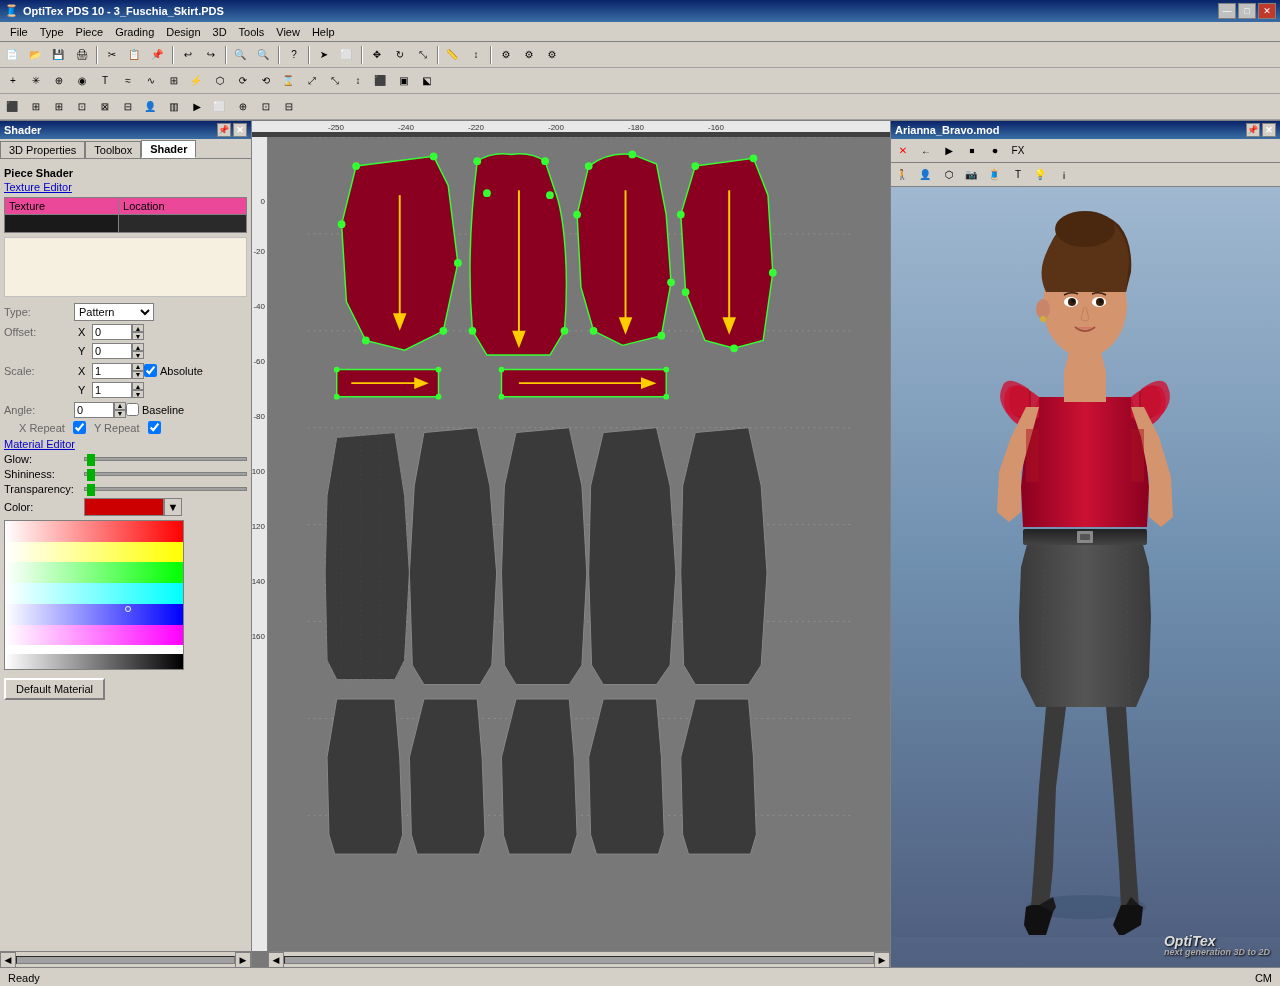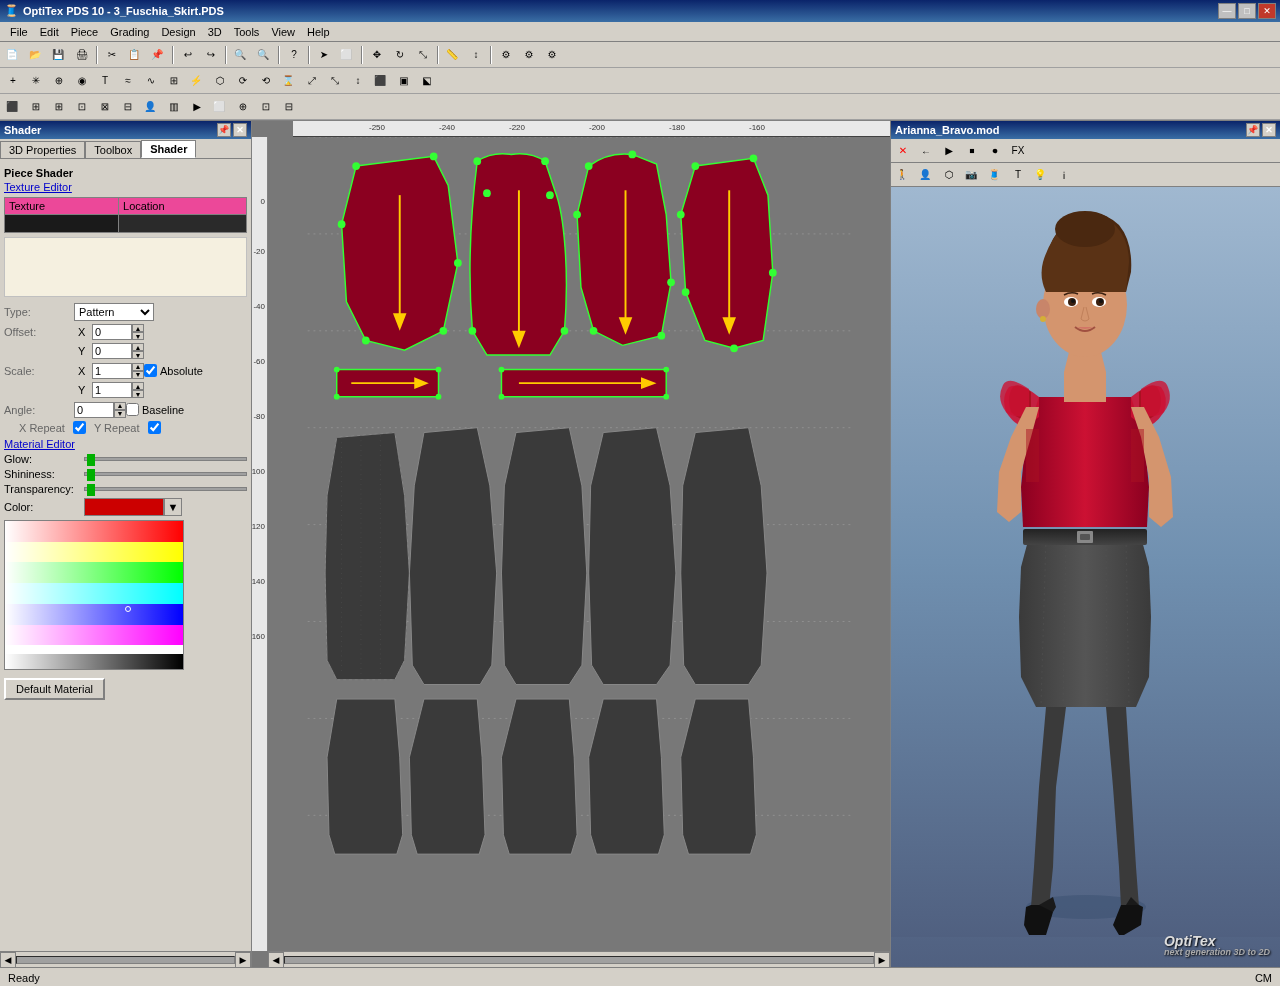--- a/index.html
+++ b/index.html
@@ -252,27 +252,26 @@
     
     #canvas-area {
       flex: 1;
       background: #787878;
       position: relative;
       overflow: hidden;
     }
     #canvas-ruler-top {
       height: 16px;
       background: #e8e8e8;
-      border-bottom: 1px solid #404040;
+      border-bottom: 5px solid #404040;
       display: flex;
       align-items: flex-end;
       padding-bottom: 1px;
       font-size: 9px;
       overflow: hidden;
-      margin-left: 41px;
     }
     #canvas-ruler-left {
       position: absolute;
       left: 0; top: 16px;
       width: 16px;
       bottom: 16px;
       background: #e8e8e8;
       border-right: 1px solid #808080;
       font-size: 8px;
     }
@@ -414,21 +413,21 @@
   </div>
   <div class="panel-ctrl">
     <div class="title-btn">—</div>
     <div class="title-btn">□</div>
     <div class="title-btn close">✕</div>
   </div>
 </div>
 
 <div id="menubar">
   <div class="menu-item">File</div>
-  <div class="menu-item">Edit</div>
+  <div class="menu-item">Type</div>
   <div class="menu-item">Piece</div>
   <div class="menu-item">Grading</div>
   <div class="menu-item">Design</div>
   <div class="menu-item">3D</div>
   <div class="menu-item">Tools</div>
   <div class="menu-item">View</div>
   <div class="menu-item">Help</div>
 </div>
 
 <div id="toolbars">

